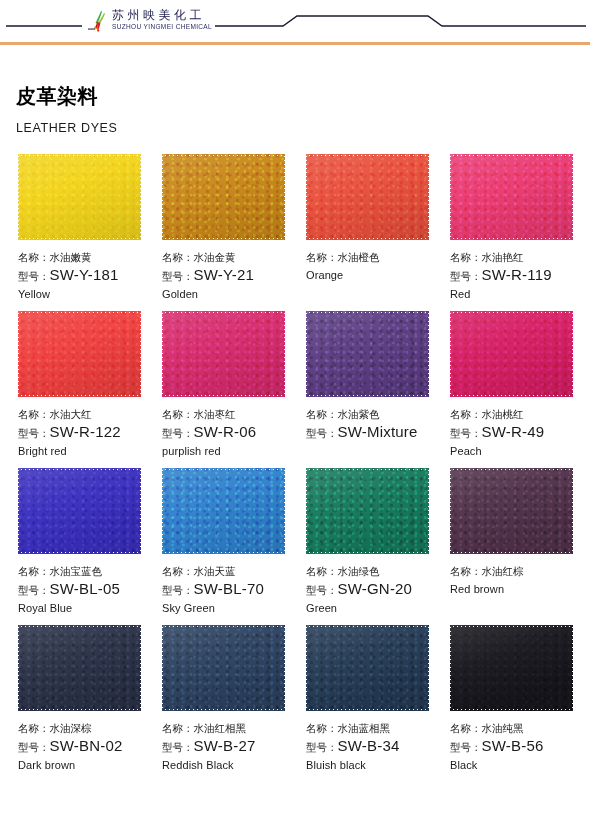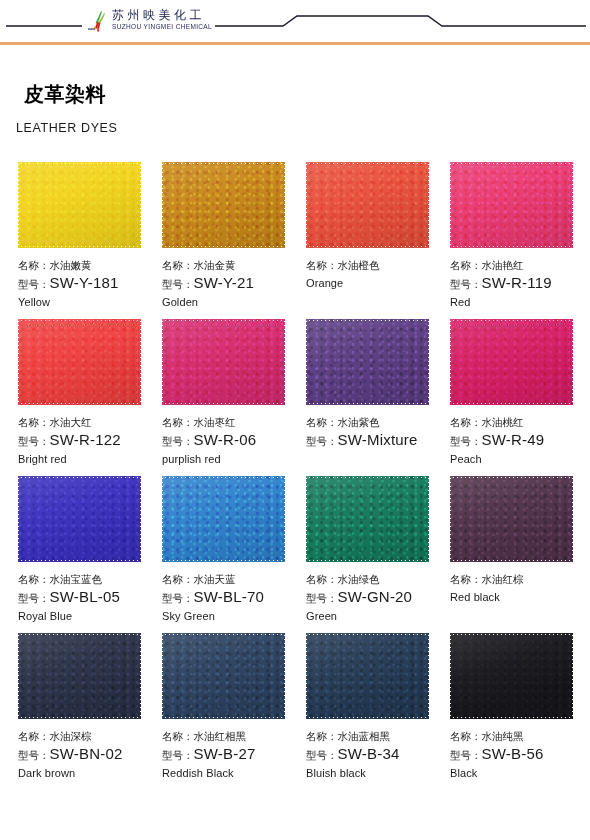--- a/index.html
+++ b/index.html
@@ -79,46 +79,46 @@
     left: 0;
     top: 42px;
     width: 590px;
     height: 3px;
     background: #e8a76c;
   }
 
   
   .page-title {
     position: absolute;
-    left: 24px;
+    left: 16px;
     top: 84px;
     font-size: 20px;
     line-height: 24px;
     font-weight: bold;
     color: #000000;
-    font-family: Liberation Mono, monospace;
+    font-family: Liberation Sans, sans-serif;
     letter-spacing: 0.5px;
   }
 
   .page-subtitle {
     position: absolute;
     left: 16px;
     top: 120px;
     font-size: 12.5px;
     line-height: 16px;
     color: #1a1a1a;
     letter-spacing: 0.6px;
     font-family: "Liberation Sans", sans-serif;
   }
 
   
   .swatch-grid {
     position: absolute;
     left: 18px;
-    top: 162px;
+    top: 154px;
     width: 556px;
     display: flex;
     flex-wrap: wrap;
   }
 
   .swatch-cell {
     width: 123px;
     margin-right: 21px;
     margin-bottom: 8px;
   }
@@ -421,21 +421,21 @@
       <div class="swatch-chip" style="background:#50324a;">
         <div class="grain"></div>
         <div class="sheen"></div>
         <div class="edge edge-top"></div>
         <div class="edge edge-bot"></div>
         <div class="edge-v edge-left"></div>
         <div class="edge-v edge-right"></div>
       </div>
       <div class="swatch-info">
         <div class="line-cn"><span class="lab">名称：</span><span>水油红棕</span></div>
-        <div class="line-en">Red black</div>
+        <div class="line-en">Red brown</div>
       </div>
     </div>
     <div class="swatch-cell">
       <div class="swatch-chip" style="background:#2a3147;">
         <div class="grain"></div>
         <div class="sheen"></div>
         <div class="edge edge-top"></div>
         <div class="edge edge-bot"></div>
         <div class="edge-v edge-left"></div>
         <div class="edge-v edge-right"></div>

